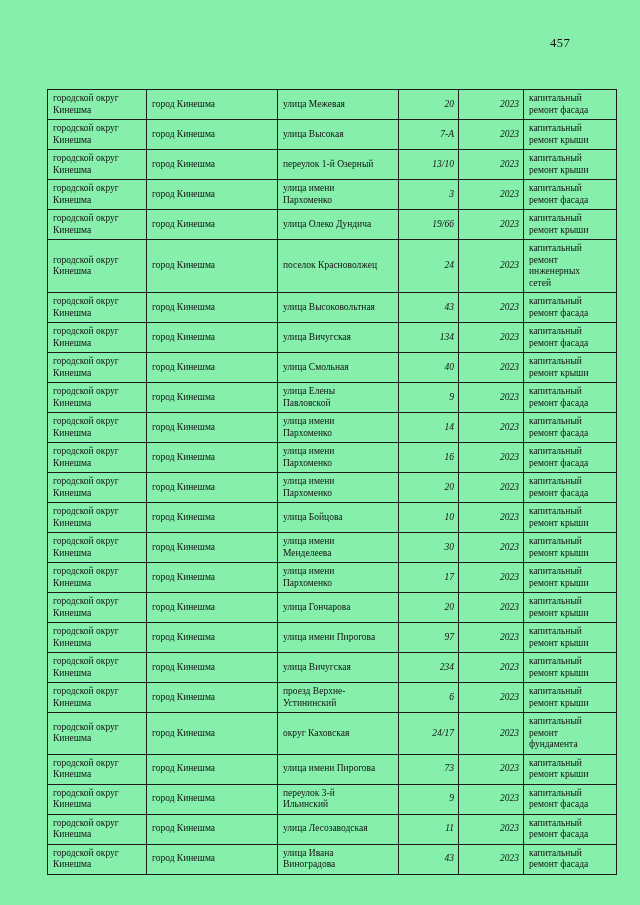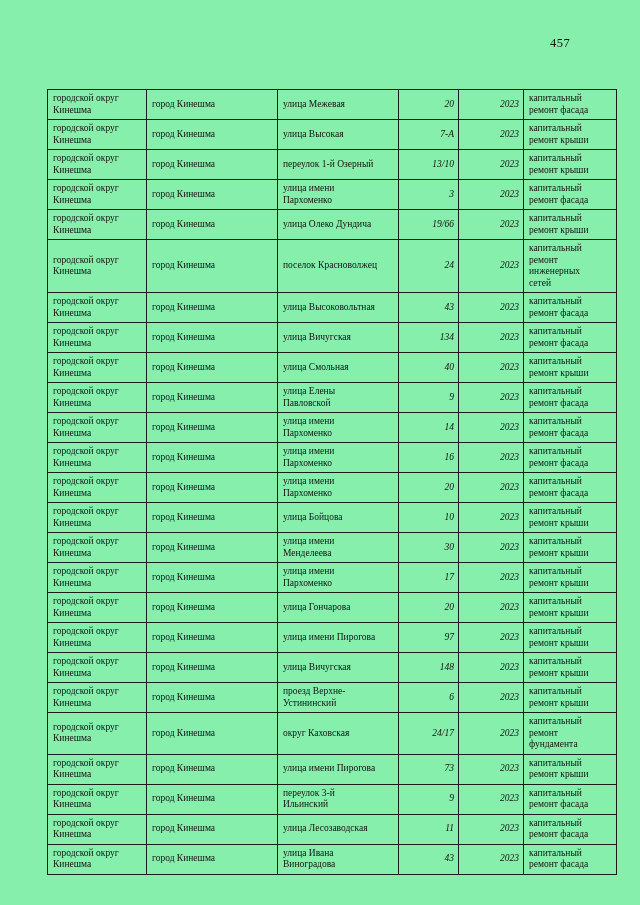--- a/index.html
+++ b/index.html
@@ -247,21 +247,21 @@
           <td class="c-house">97</td>
           <td class="c-year">2023</td>
           <td class="c-work">капитальный
 ремонт крыши</td>
         </tr>
         <tr>
           <td class="c-district">городской округ
 Кинешма</td>
           <td class="c-city">город Кинешма</td>
           <td class="c-street">улица Вичугская</td>
-          <td class="c-house">148</td>
+          <td class="c-house">234</td>
           <td class="c-year">2023</td>
           <td class="c-work">капитальный
 ремонт крыши</td>
         </tr>
         <tr>
           <td class="c-district">городской округ
 Кинешма</td>
           <td class="c-city">город Кинешма</td>
           <td class="c-street">проезд Верхне-
 Устининский</td>

